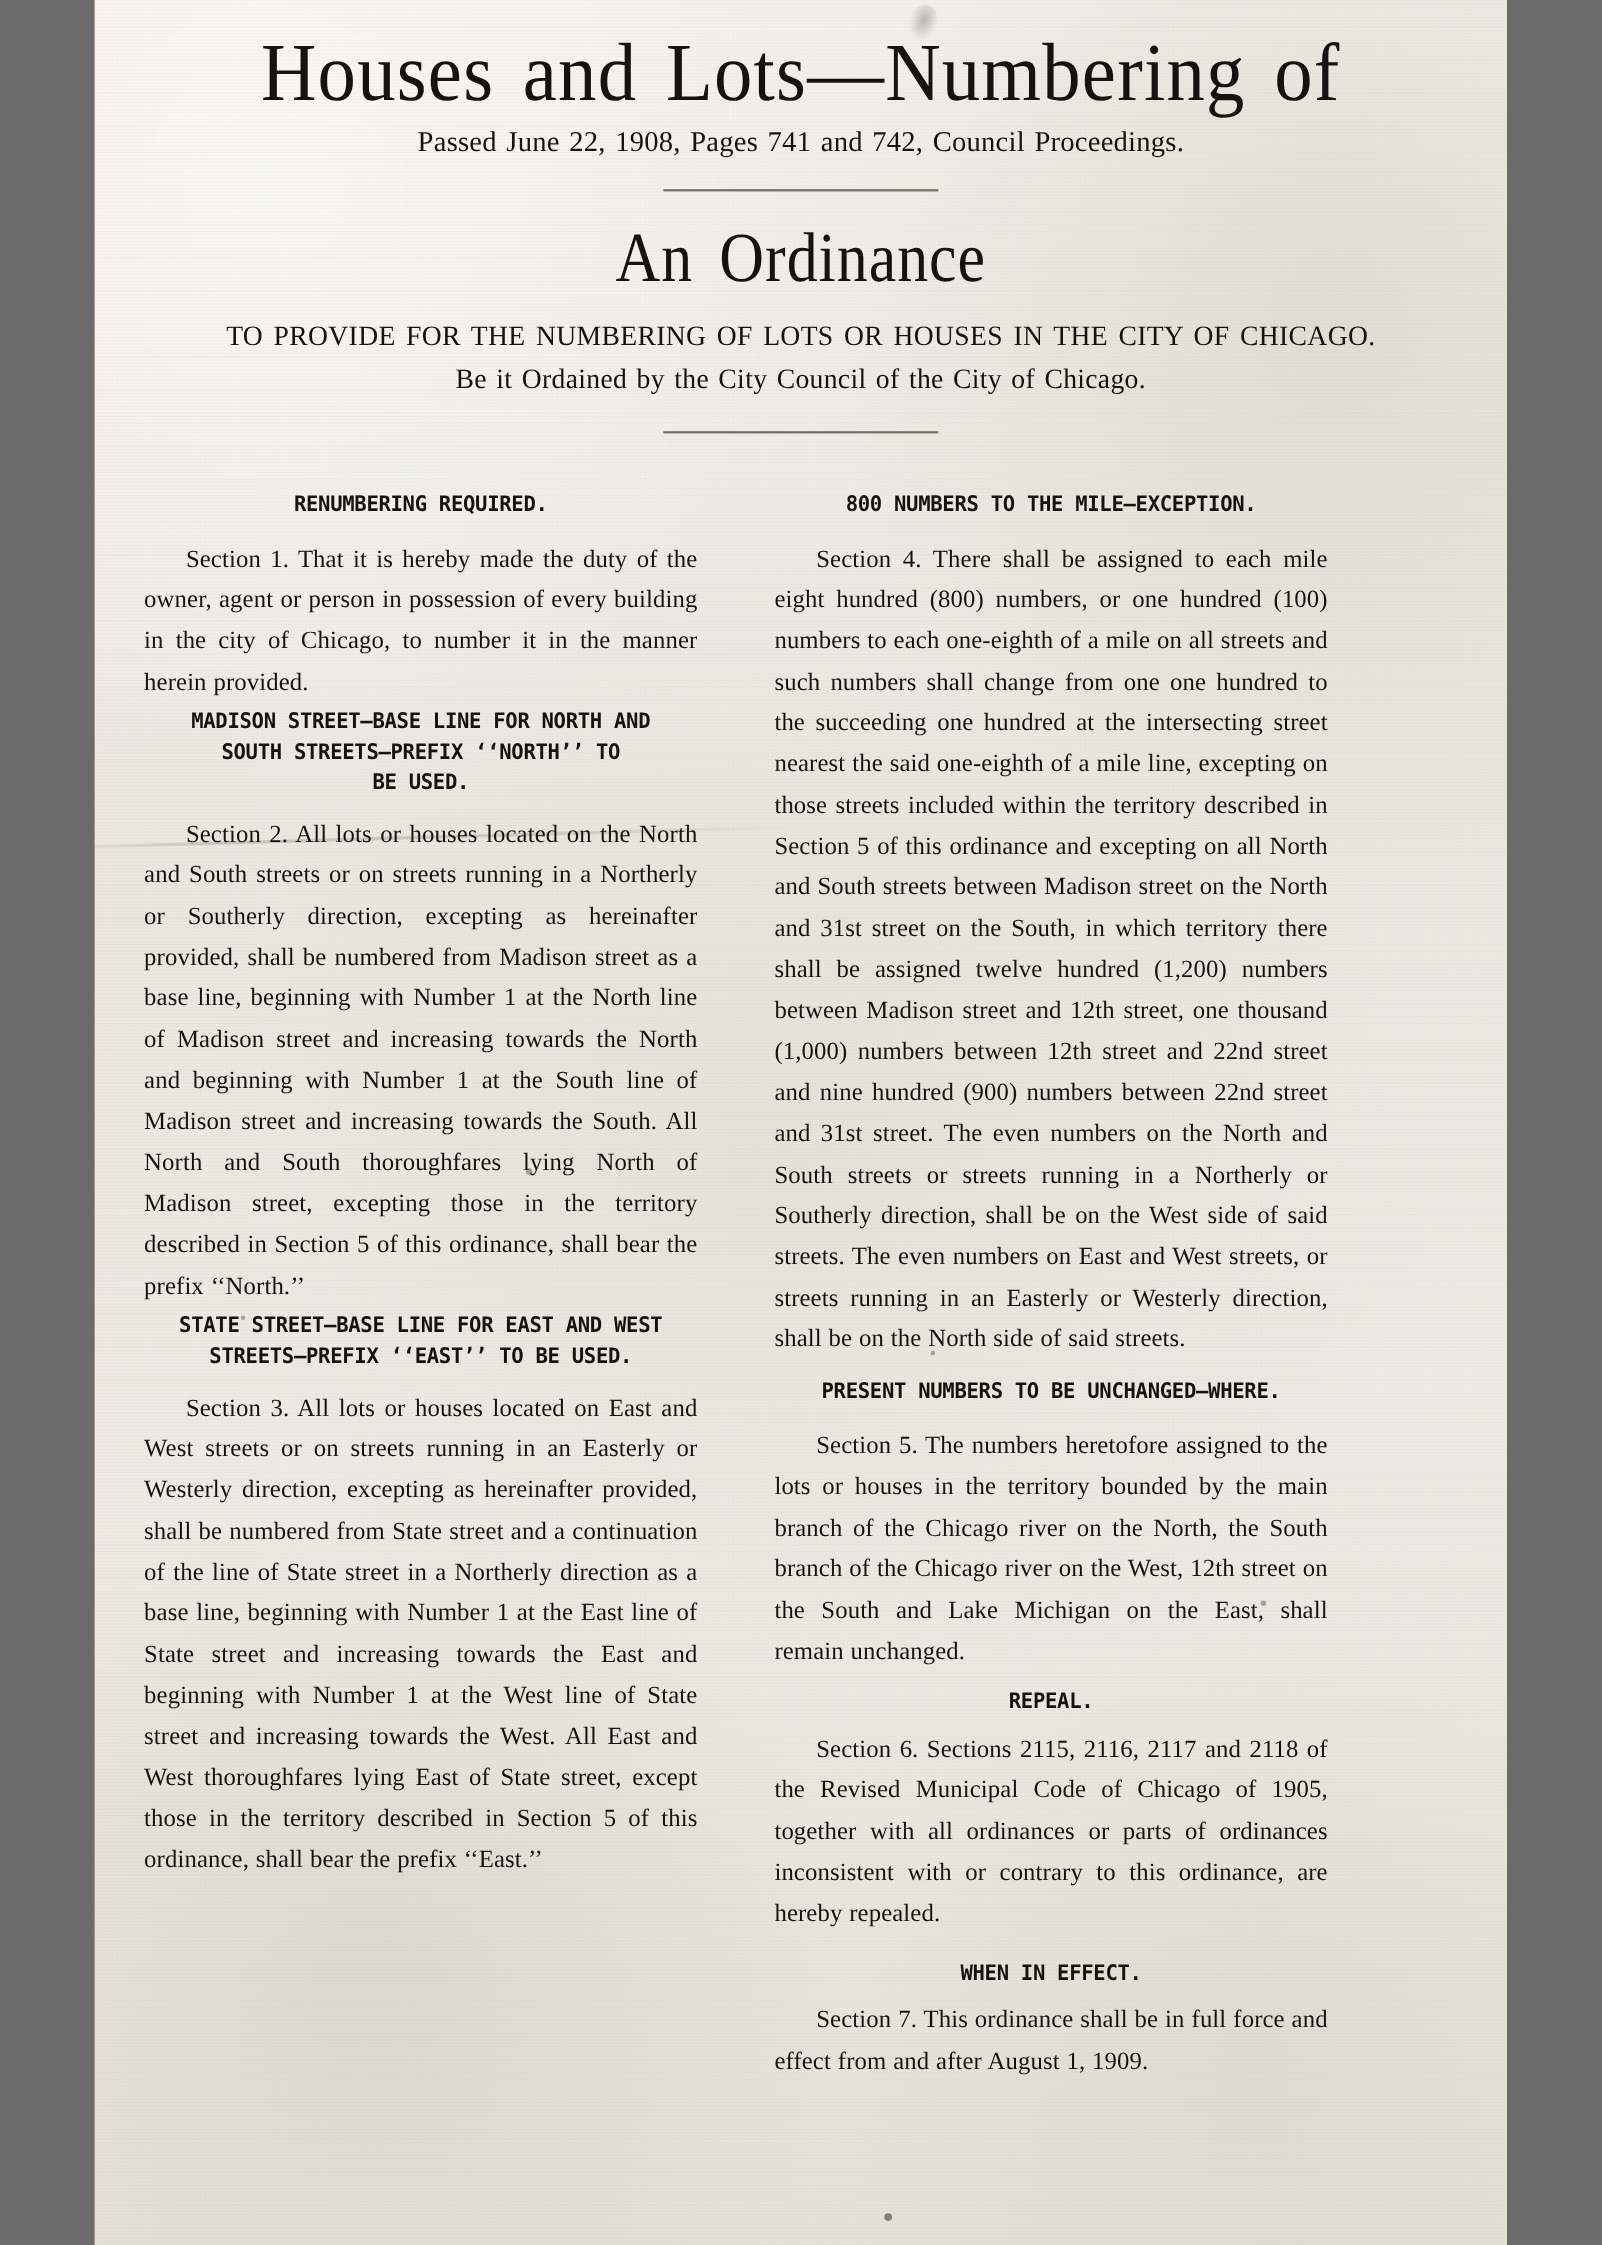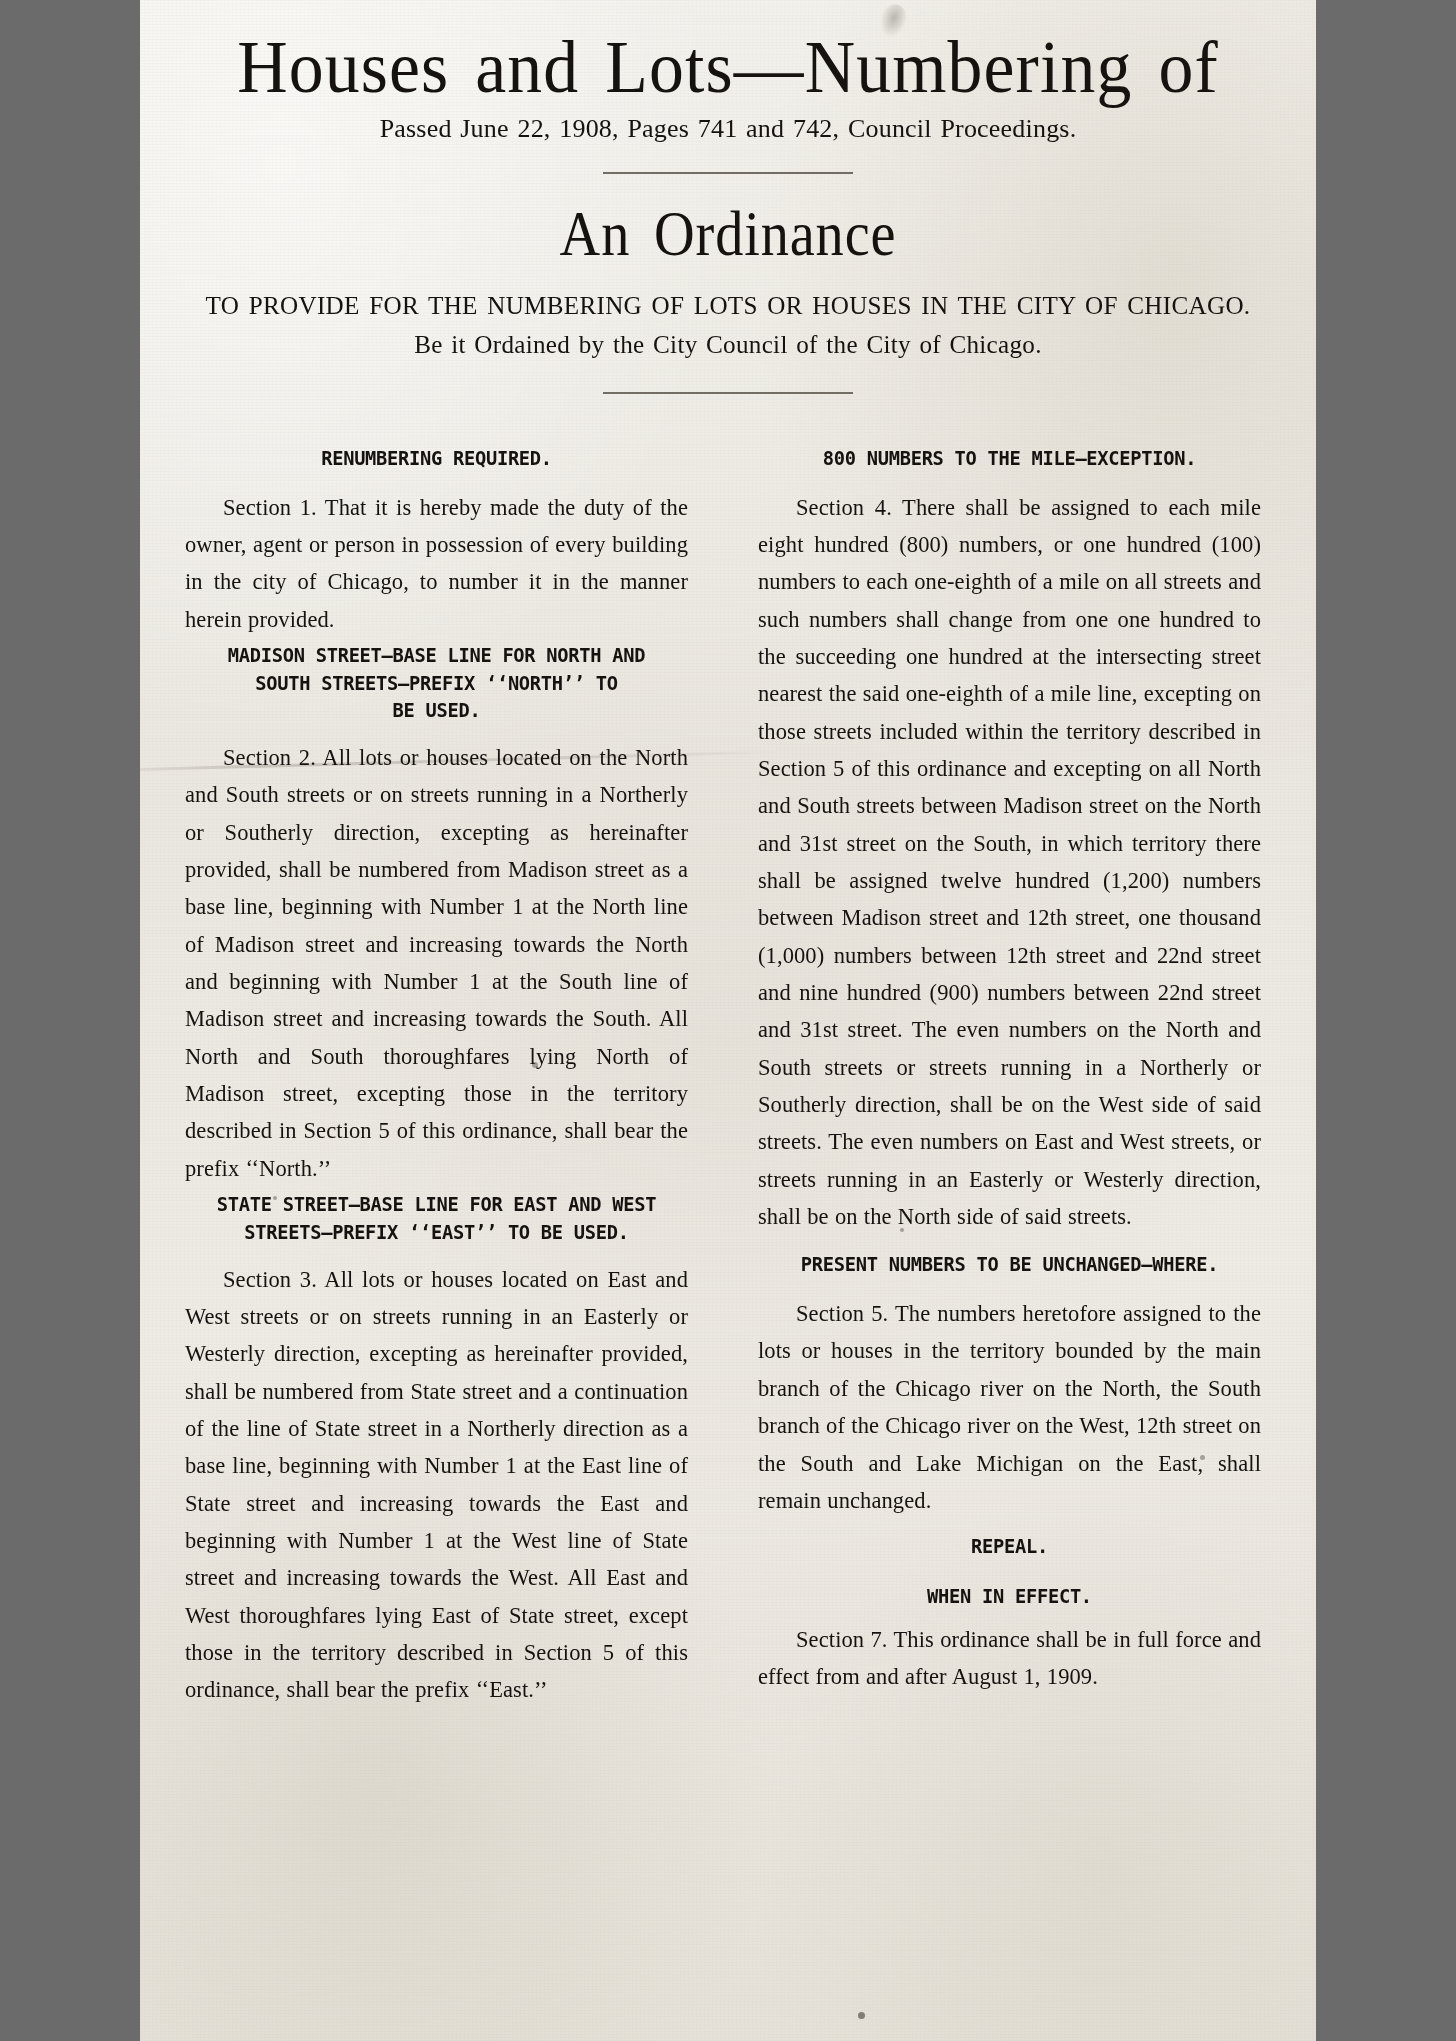--- a/index.html
+++ b/index.html
@@ -4,21 +4,21 @@
 <title>Houses and Lots — Numbering of</title>
 <style>
   html, body {
     margin: 0;
     padding: 0;
     background: #6b6b6b;
   }
 
   .page {
     position: relative;
-    width: 1176px;
+    width: 1284px;
     height: 2041px;
     margin: 0 auto;
     background: #fdba74;
     overflow: hidden;
     font-family: "Liberation Serif", "DejaVu Serif", serif;
     color: #15120f;
   }
 
   
   .paper-tex {
@@ -256,20 +256,21 @@
         <h3 class="sec-head">800 NUMBERS TO THE MILE—EXCEPTION.</h3>
 
         <p class="body"><span class="indent"></span><span>Section 4.  There shall be assigned to each mile eight hundred (800) numbers, or one hundred (100) numbers to each one-eighth of a mile on all streets and such numbers shall change from one one hundred to the succeeding one hundred at the intersecting street nearest the said one-eighth of a mile line, excepting on those streets included within the territory described in Section 5 of this ordinance and excepting on all North and South streets between Madison street on the North and 31st street on the South, in which territory there shall be assigned twelve hundred (1,200) numbers between Madison street and 12th street, one thousand (1,000) numbers between 12th street and 22nd street and nine hundred (900) numbers between 22nd street and 31st street.  The even numbers on the North and South streets or streets running in a Northerly or Southerly direction, shall be on the West side of said streets.  The even numbers on East and West streets, or streets running in an Easterly or Westerly direction, shall be on the North side of said streets.</span></p>
 
         <h3 class="sec-head" style="margin-top:16px;">PRESENT NUMBERS TO BE UNCHANGED—WHERE.</h3>
 
         <p class="body"><span class="indent"></span><span>Section 5.  The numbers heretofore assigned to the lots or houses in the territory bounded by the main branch of the Chicago river on the North, the South branch of the Chicago river on the West, 12th street on the South and Lake Michigan on the East, shall remain unchanged.</span></p>
 
         <h3 class="sec-head" style="margin-top:14px;margin-bottom:10px;">REPEAL.</h3>
 
+        <p class="body"><span class="indent"></span><span>Section 6.  Sections 2115, 2116, 2117 and 2118 of the Revised Municipal Code of Chicago of 1905, together with all ordinances or parts of ordinances inconsistent with or contrary to this ordinance, are hereby repealed.</span></p>
 
         <h3 class="sec-head" style="margin-top:22px;margin-bottom:10px;">WHEN IN EFFECT.</h3>
 
         <p class="body"><span class="indent"></span><span>Section 7.  This ordinance shall be in full force and effect from and after August 1, 1909.</span></p>
       </div>
 
     </div>
   </div>
 </div>
 

